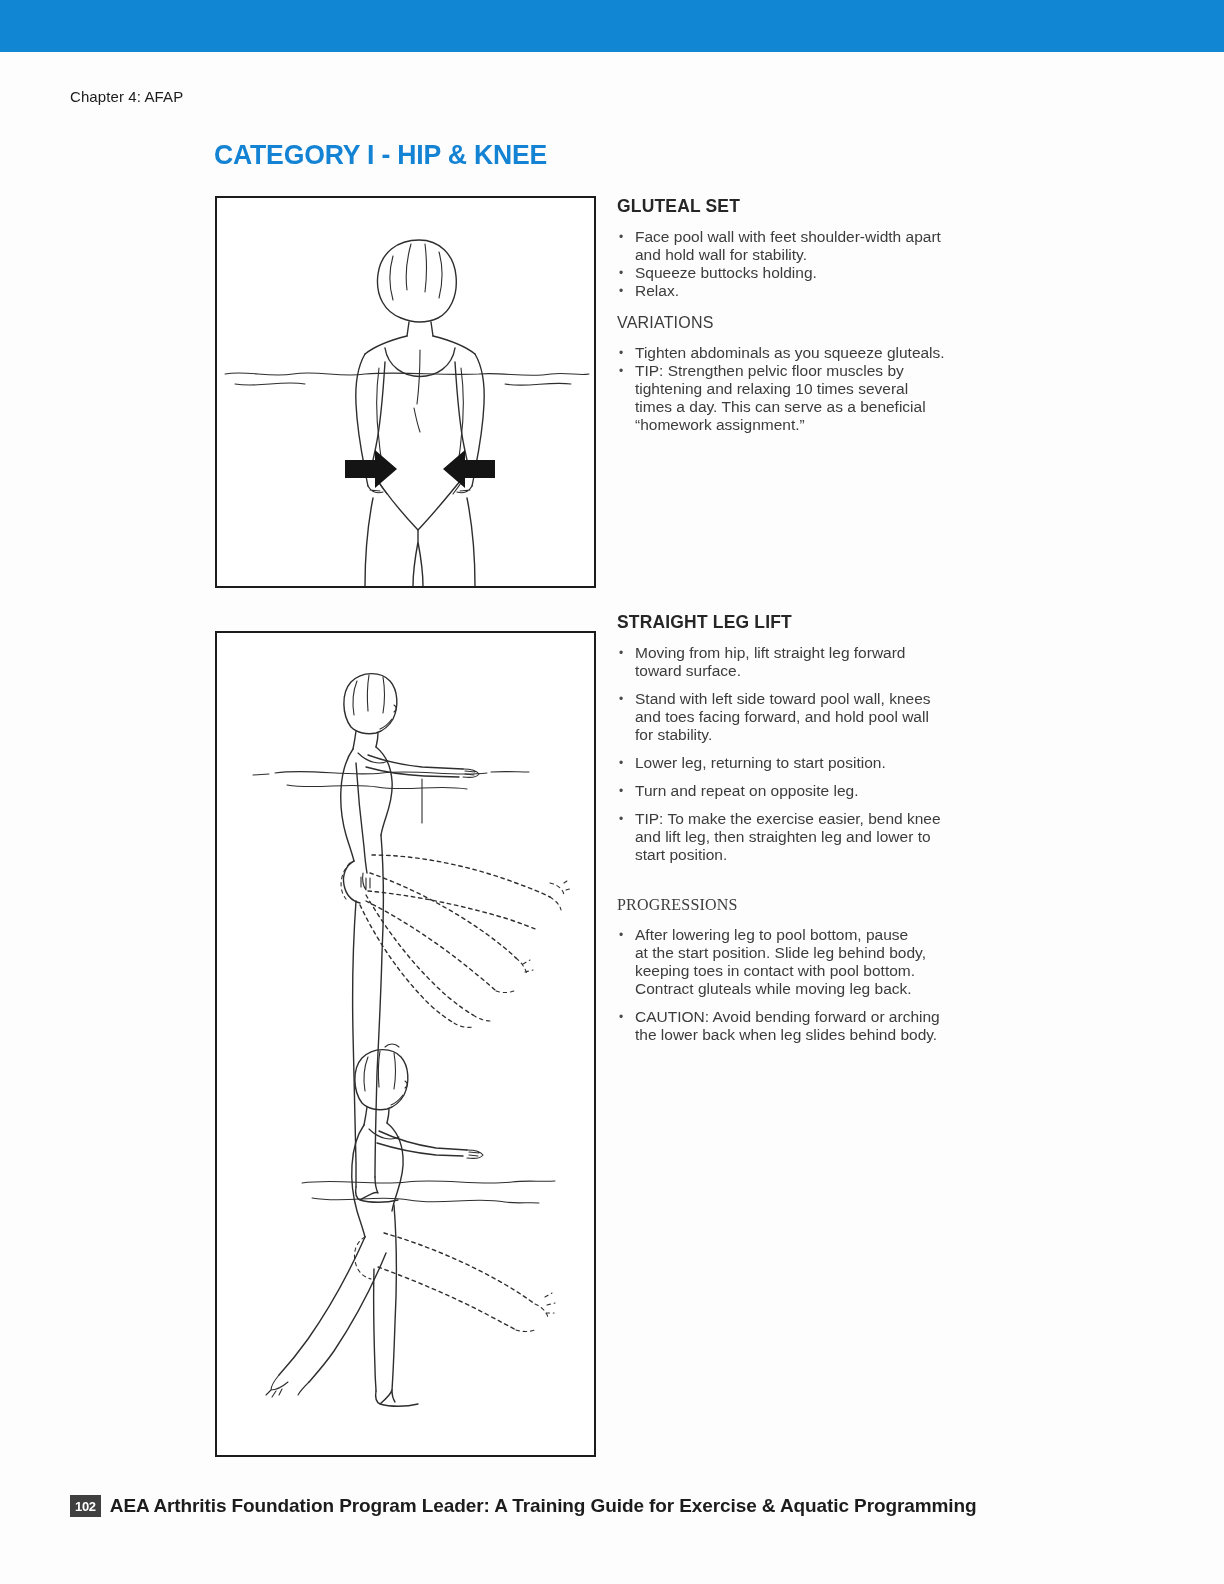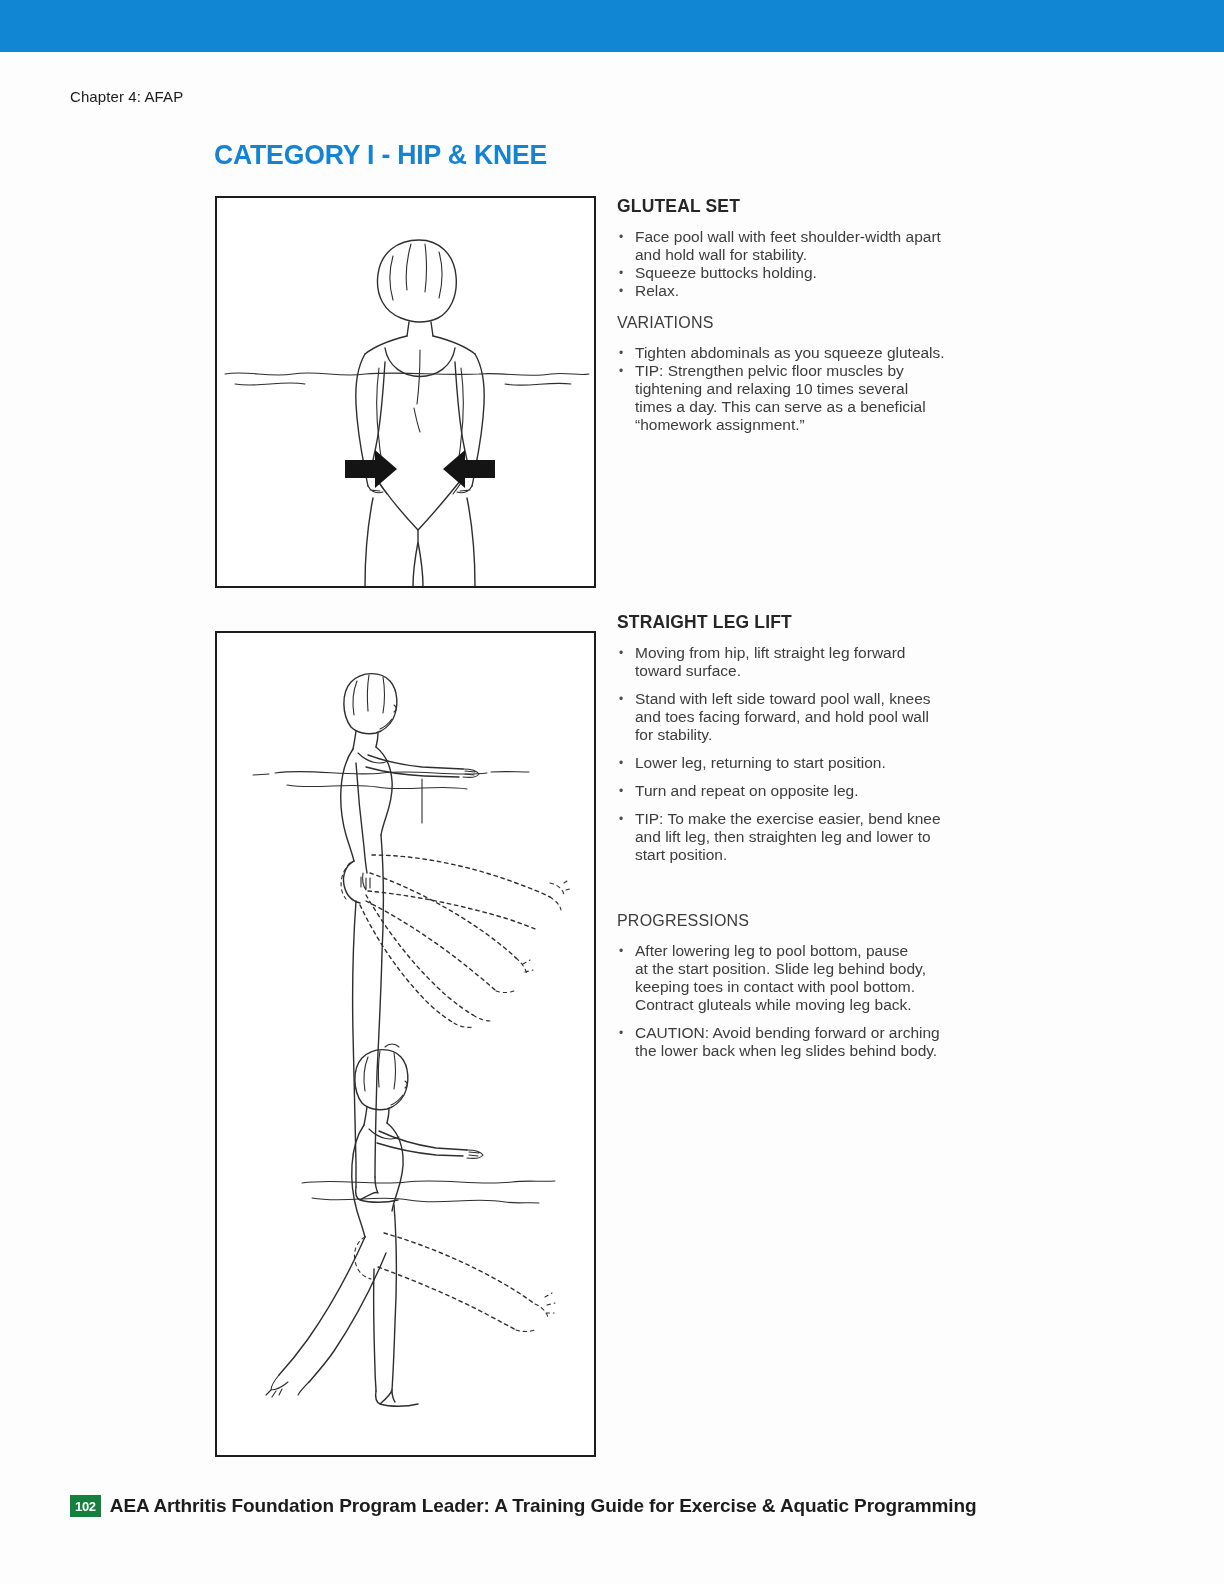--- a/index.html
+++ b/index.html
@@ -16,21 +16,21 @@
   }
   .figbox{position:absolute;left:215px;width:381px;border:2px solid #1c1c1c;background:#fff;box-sizing:border-box;}
   .figbox svg{position:absolute;left:0;top:0;width:100%;height:100%;}
   .fig1{top:196px;height:392px;}
   .fig2{top:631px;height:826px;}
   .col{position:absolute;left:617px;width:395px;}
   .sec1{top:196px;}
   .sec2{top:612px;}
   .sec-heading{font-size:18px;font-weight:bold;color:#262626;letter-spacing:.2px;margin:0 0 11px 0;transform:scaleX(.97);transform-origin:left center;white-space:nowrap;}
   .sub-heading{font-size:16px;color:#3c3c3c;letter-spacing:.2px;margin:14px 0 12px 0;}
-  .sec2 .sub-heading{margin-top:48px;}
+  .sec2 .sub-heading{margin-top:32px;font-family:Liberation Serif, serif;}
   ul.bullets{list-style:none;margin:0;padding:0;font-size:15.5px;line-height:18px;color:#3c3c3c;}
   ul.bullets li{position:relative;padding-left:18px;white-space:pre-line;}
   ul.bullets li::before{content:"•";position:absolute;left:2px;top:0;font-size:12px;line-height:18.6px;color:#4a4a4a;}
   ul.spaced li + li{margin-top:10px;}
   .footer{position:absolute;left:70px;top:1495px;display:flex;align-items:center;}
   .page-badge{
     color:#fff;font-size:13px;font-weight:bold;min-width:16px;text-align:center;
     padding:4px 5px 3px 5px;letter-spacing:-.3px;
   }
   .footer-text{font-size:19px;font-weight:bold;color:#1c1c1c;margin-left:9px;letter-spacing:-.1px;}
@@ -211,17 +211,17 @@
       <li>After lowering leg to pool bottom, pause
 at the start position. Slide leg behind body,
 keeping toes in contact with pool bottom.
 Contract gluteals while moving leg back.</li>
       <li>CAUTION: Avoid bending forward or arching
 the lower back when leg slides behind body.</li>
     </ul>
   </div>
 
   <div class="footer">
-    <span class="page-badge" style="background:#15803d;">102</span>
+    <span class="page-badge" style="background:#404040;">102</span>
     <span class="footer-text">AEA Arthritis Foundation Program Leader: A Training Guide for Exercise &amp; Aquatic Programming</span>
   </div>
 
 </div>
 
 </body></html>

